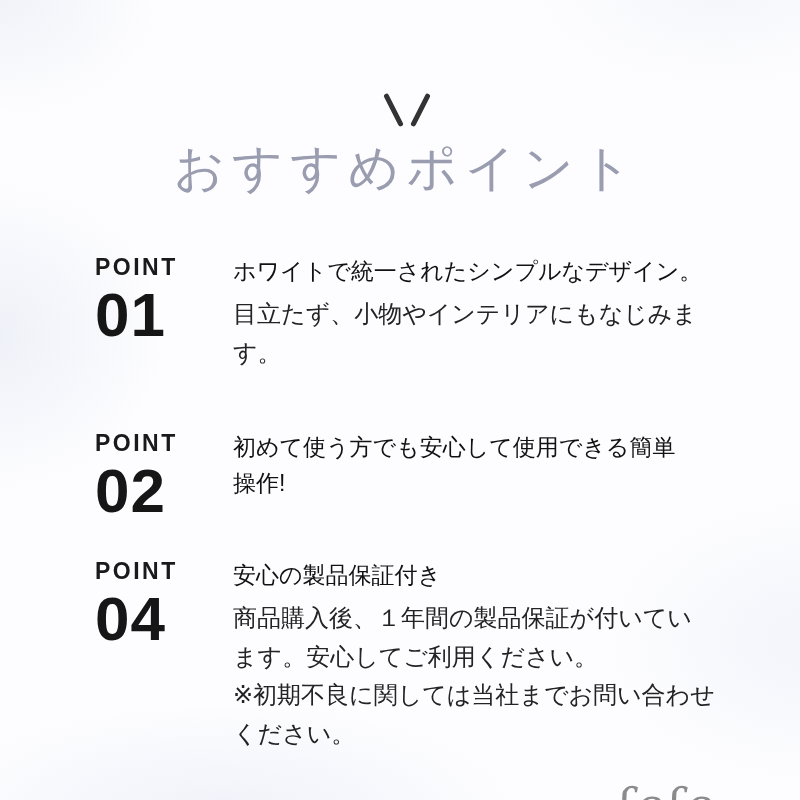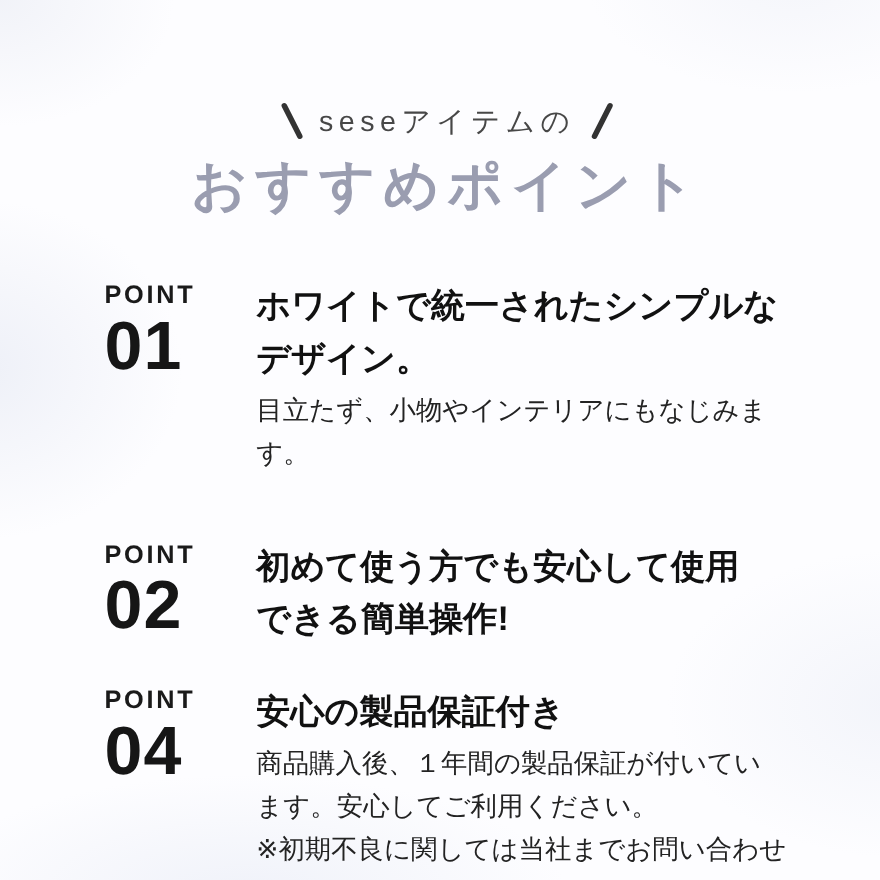--- a/index.html
+++ b/index.html
@@ -48,21 +48,21 @@
   .slash-right { transform: rotate(27deg); }
   .tagline-text {
     font-size: 26px;
     font-weight: 400;
     letter-spacing: 5px;
     color: #474747;
   }
   .title {
     margin: 8px 0 0 0;
     font-size: 50px;
-    font-weight: 700;
+    font-weight: 400;
     letter-spacing: 7px;
     line-height: 1.2;
     color: #9a9db0;
   }
 
   
   .points { margin-top: 56px; }
   .point-row { display: flex; align-items: flex-start; }
   .row-1 { margin-bottom: 58px; }
   .row-2 { margin-bottom: 36px; }
@@ -90,22 +90,22 @@
     background: #a3a3a3;
     margin: 2px 0;
     flex-shrink: 0;
   }
   .point-text {
     flex: 1;
     padding-left: 30px;
   }
   .point-title {
     margin: 0;
-    font-size: 31px;
-    font-weight: 700;
+    font-size: 23px;
+    font-weight: 400;
     line-height: 1.55;
     color: #111111;
   }
   .point-desc, .point-note {
     margin: 0;
     font-size: 24px;
     font-weight: 400;
     line-height: 1.62;
     color: #232323;
   }
@@ -130,21 +130,20 @@
   }
 </style>
 </head>
 <body>
 
 <div class="page">
 
   <header class="header">
     <div class="tagline-row">
       <span class="slash slash-left"></span>
-      <span class="tagline-text">seseアイテムの</span>
       <span class="slash slash-right"></span>
     </div>
     <h1 class="title">おすすめポイント</h1>
   </header>
 
   <main class="points">
 
     <section class="point-row row-1">
       <div class="point-col">
         <div class="point-label">POINT</div>

